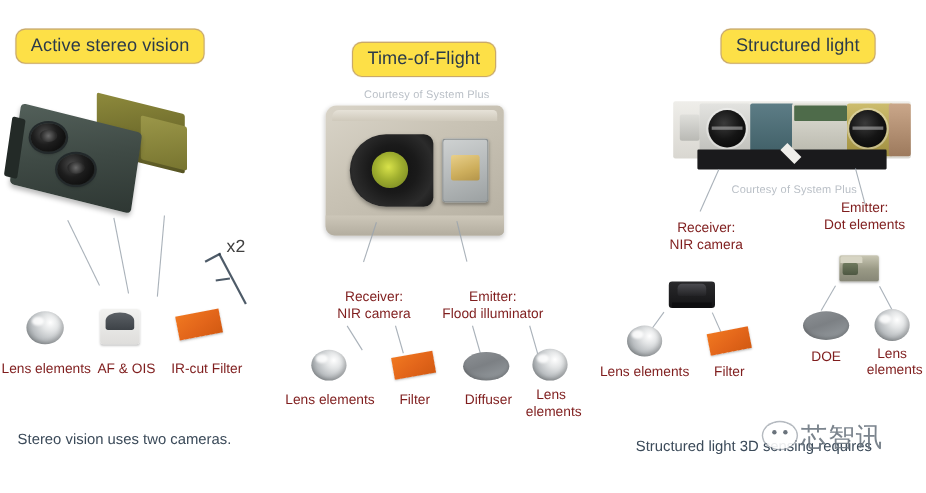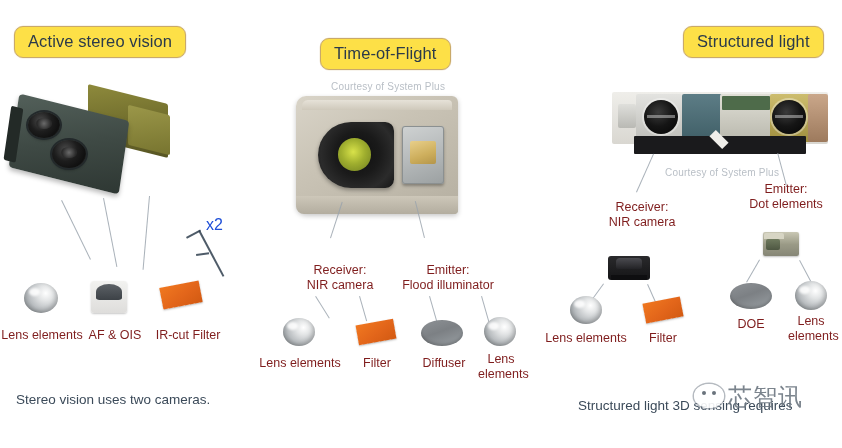--- a/index.html
+++ b/index.html
@@ -46,21 +46,21 @@
   }
   .caption{
     position:absolute;
     font-size:13.5px;
     line-height:19px;
     color:#3b4a59;
   }
   .x2{
     position:absolute;
     font-size:16px;
-    color:#1d4ed8;
+    color:#404040;
   }
 
   
   .line{
     position:absolute;
     background:#9aa3ad;
     transform-origin:0 0;
     height:1px;
     opacity:.85;
   }
@@ -275,21 +275,21 @@
 </style>
 </head>
 <body>
 
 <div class="stage">
 
   <div class="title-pill" style="left:14px;top:26px;">Active stereo vision</div>
 
   <div class="title-pill" style="left:320px;top:38px;">Time-of-Flight</div>
 
-  <div class="title-pill" style="left:655px;top:26px;margin-left:28px;">Structured light</div>
+  <div class="title-pill" style="left:655px;top:26px;">Structured light</div>
 
   <div class="courtesy" style="left:331px;top:81px;">Courtesy of System Plus</div>
 
   <div class="courtesy" style="left:665px;top:167px;">Courtesy of System Plus</div>
 
   <div class="mod-stereo">
     <div class="flex"></div>
     <div class="flex2"></div>
     <div class="body"></div>
     <div class="lens1"></div>

